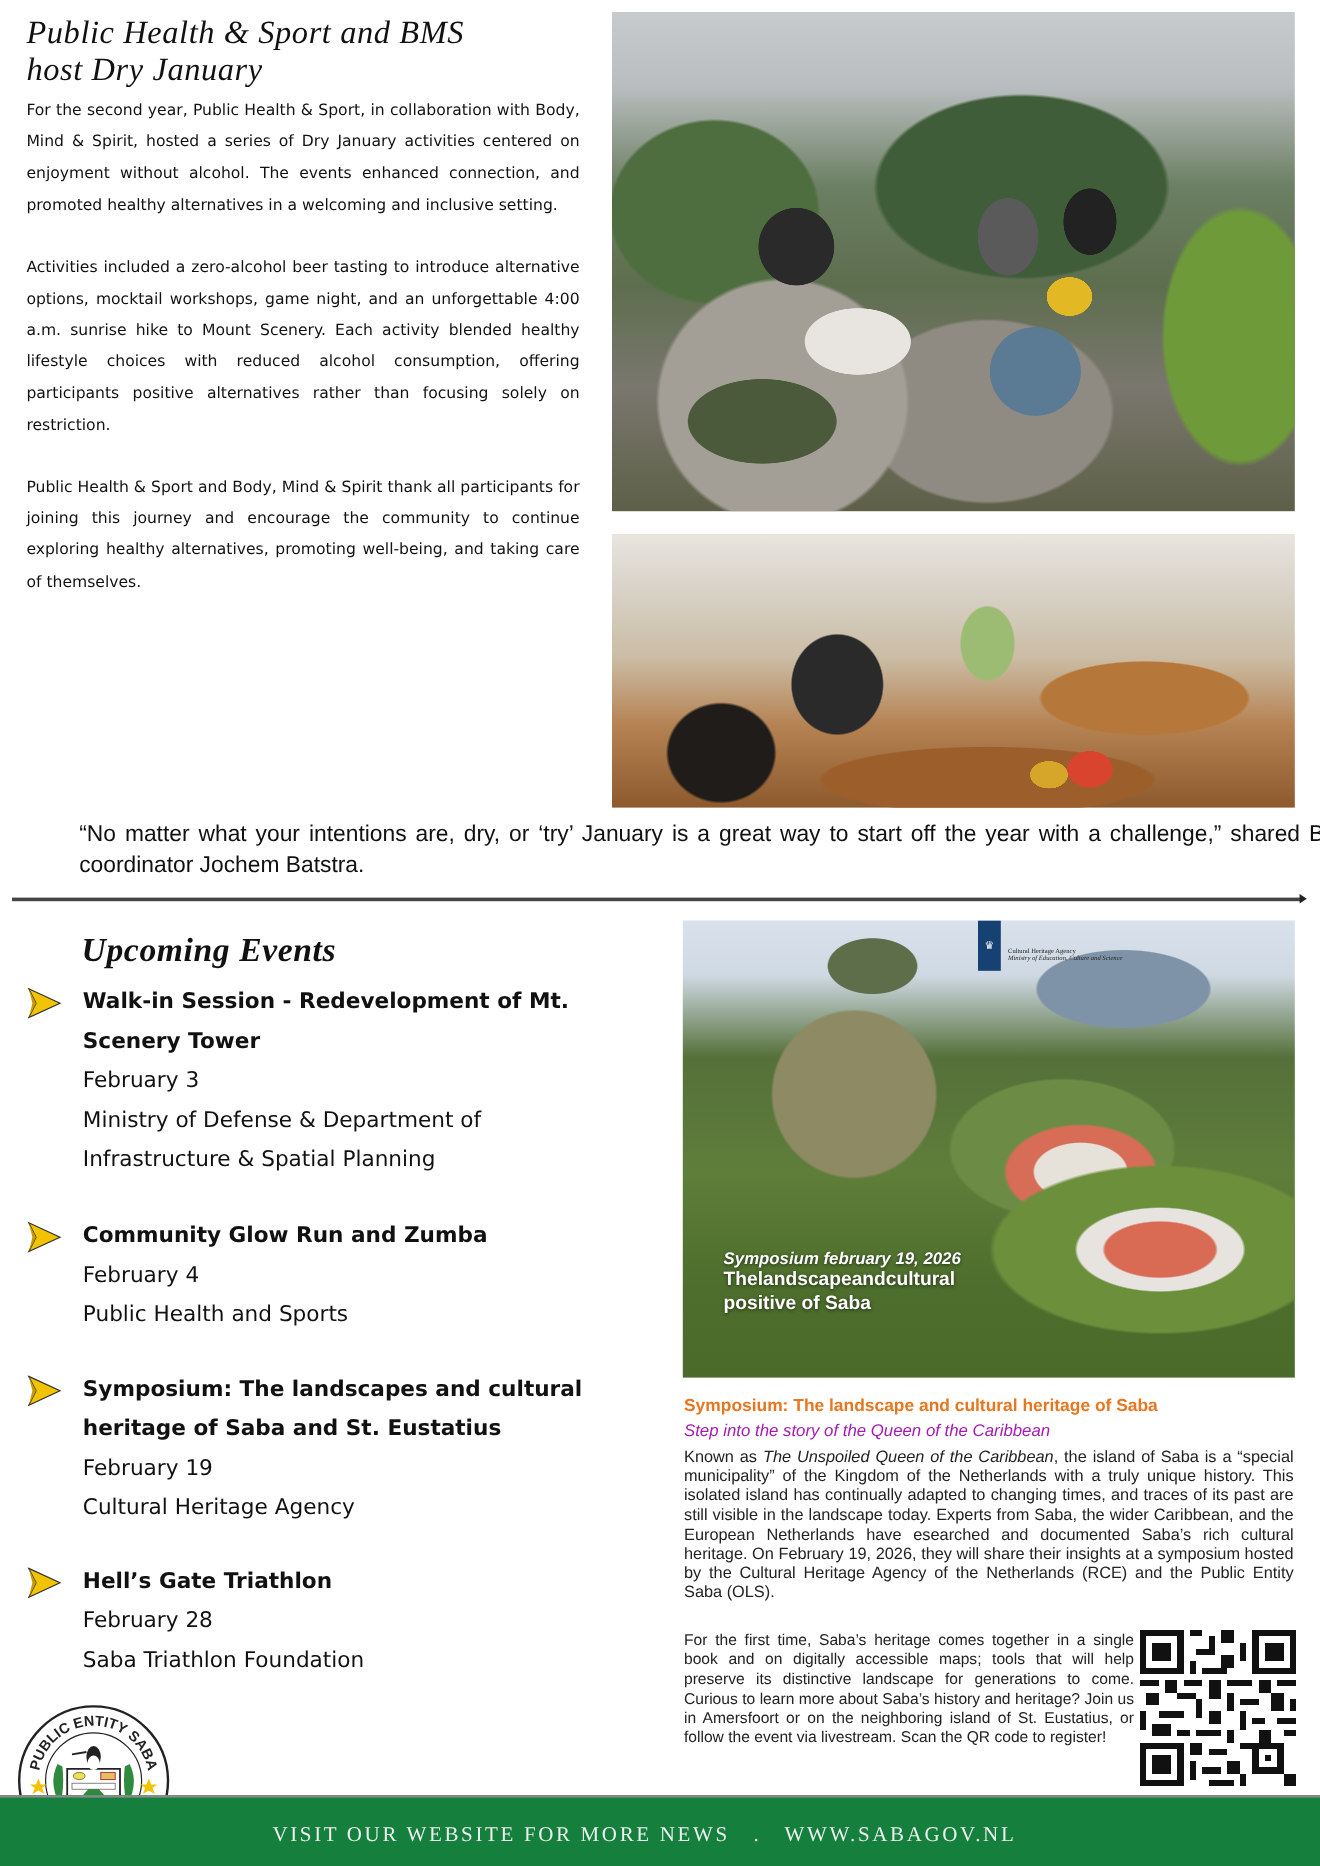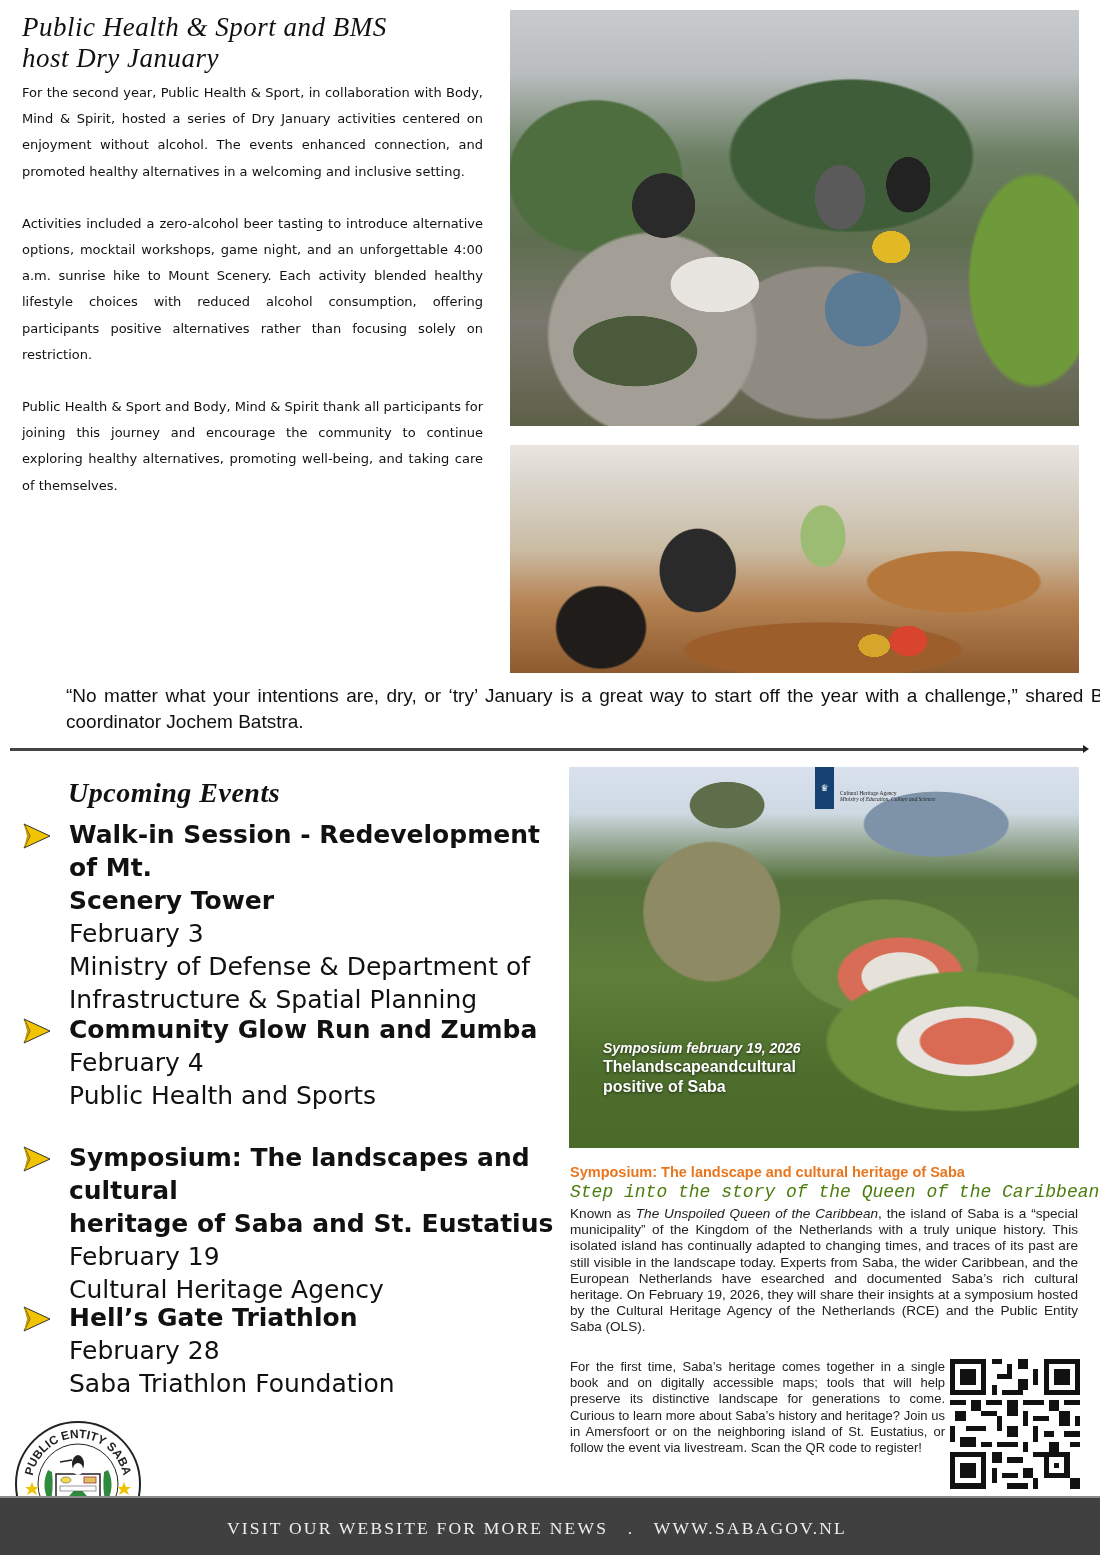--- a/index.html
+++ b/index.html
@@ -96,53 +96,53 @@
     position: absolute; left: 68px; top: 776px;
     font-family: "Liberation Serif", "DejaVu Serif", serif;
     font-style: italic; font-weight: bold; font-size: 28px; line-height: 34px; color: #111;
     letter-spacing: 0.5px;
   }
   .event { position: absolute; left: 22px; width: 540px; }
   .event .bullet { position: absolute; left: 0; top: 5px; width: 30px; height: 26px; }
   .event .txt {
     margin-left: 47px;
     font-family: "DejaVu Sans", "Liberation Sans", sans-serif;
-    font-size: 25px; line-height: 33px; color: #111;
+    font-size: 18px; line-height: 33px; color: #111;
   }
   .event .name { font-weight: bold; }
 
   .caption-title {
     position: absolute; left: 570px; top: 1163px;
     font-family: "Liberation Sans Narrow", "Liberation Sans", sans-serif;
     font-weight: bold; font-size: 14.5px; line-height: 18px; color: #e8761e;
   }
   .caption-sub {
     position: absolute; left: 570px; top: 1184px;
-    font-family: Liberation Mono, monospace;
-    font-style: italic; font-size: 18px; line-height: 16px; color: #4d7c0f;
+    font-family: Liberation Sans, sans-serif;
+    font-style: italic; font-size: 14px; line-height: 16px; color: #a21caf;
   }
   .caption-body {
     position: absolute; left: 570px; top: 1206px; width: 508px;
     font-family: "Liberation Sans Narrow", "Liberation Sans", sans-serif;
     font-size: 13.6px; line-height: 16.2px; text-align: justify; color: #222;
   }
   .caption-body2 {
     position: absolute; left: 570px; top: 1359px; width: 375px;
     font-family: "Liberation Sans Narrow", "Liberation Sans", sans-serif;
     font-size: 13px; line-height: 16.2px; text-align: justify; color: #222;
   }
   .qr {
     position: absolute; left: 950px; top: 1358px; width: 130px; height: 131px;
   }
 
   .seal { position: absolute; left: 14px; top: 1420px; width: 128px; height: 128px; }
 
   .footer {
     position: absolute; left: 0; top: 1496px; width: 1100px; height: 59px;
-    background: #404040; border-top: 2px solid #8a8a8a;
+    background: #15803d; border-top: 2px solid #8a8a8a;
   }
   .footer-text {
     position: absolute; left: 227px; top: 20px;
     font-family: "Liberation Serif", "DejaVu Serif", serif;
     font-size: 17.5px; letter-spacing: 2.2px; color: #eeeeee; white-space: pre;
   }
 </style>
 </head>
 <body>
 

